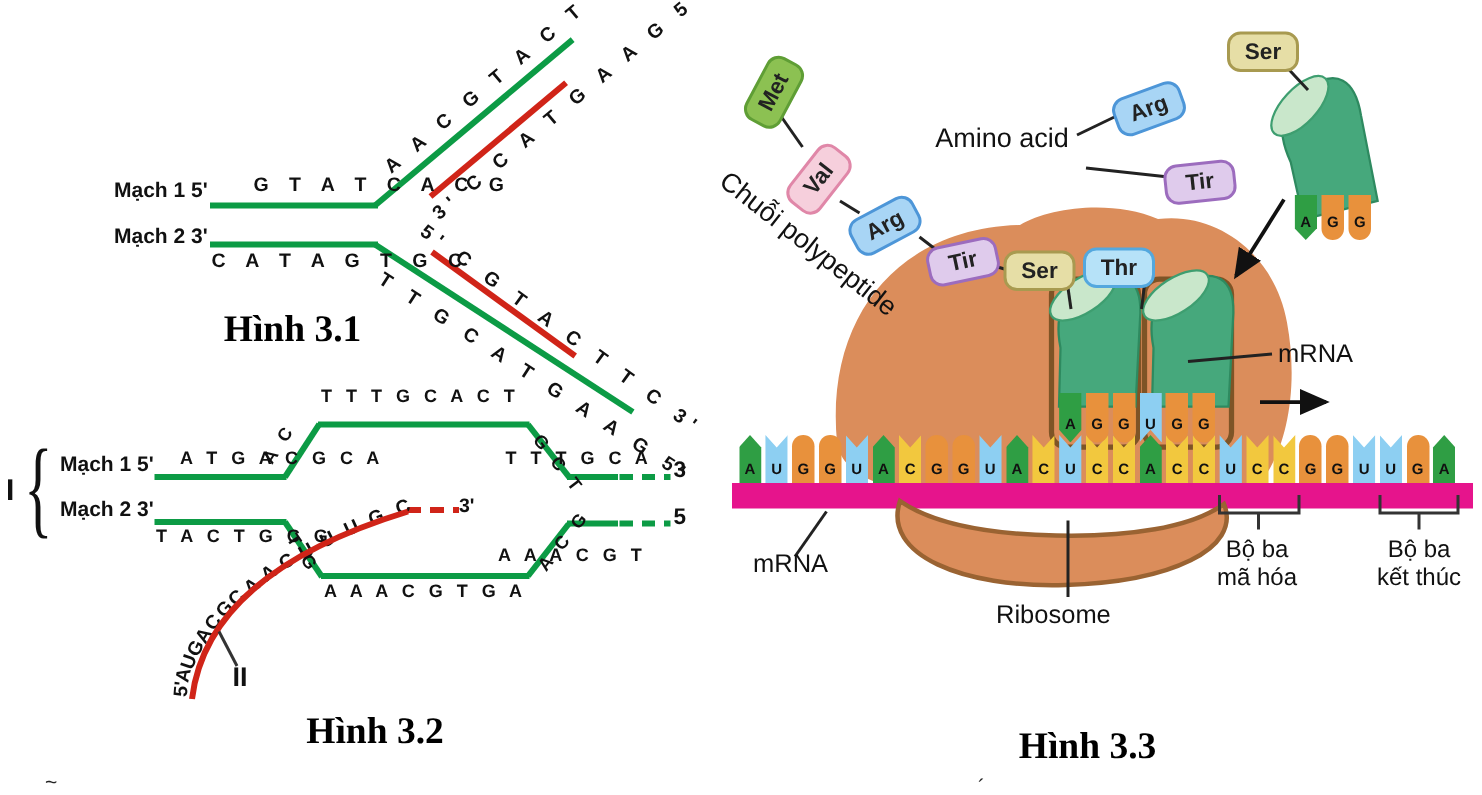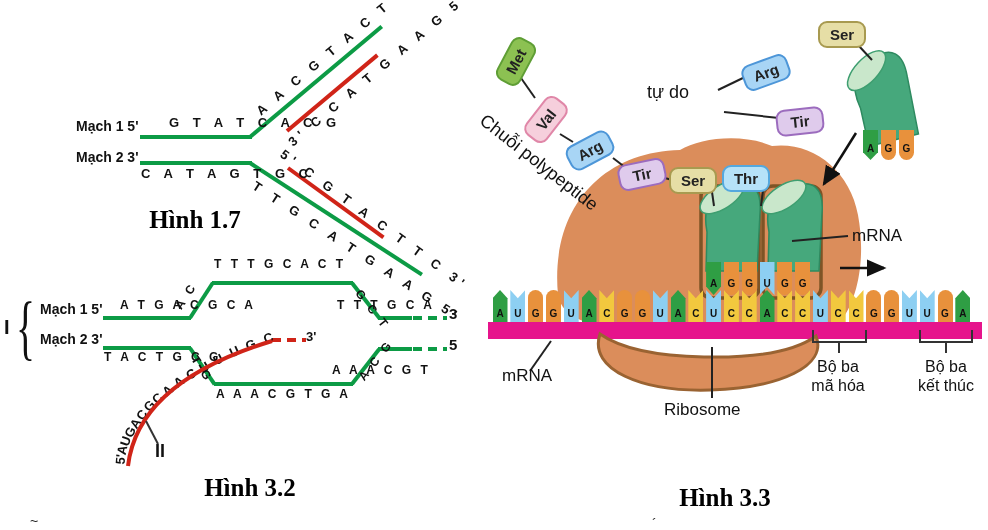--- a/index.html
+++ b/index.html
@@ -69,21 +69,21 @@
     <div class="gline" style="left:250px;top:161px;width:205px;transform:rotate(33deg);"></div>
     <div class="rline" style="left:288px;top:166px;width:118px;transform:rotate(36deg);"></div>
 
     <div class="seq" style="left:141px;top:116px;margin-left:28px;">G T A T C A C G</div>
     <div class="seq" style="left:141px;top:167px;">C A T A G T G C</div>
     <div class="seq" style="left:258px;top:106px;transform:rotate(-40deg);">A A C G T A C T T C 3'</div>
     <div class="seq" style="left:290px;top:137px;transform:rotate(-40deg);">3' C C A T G A A G 5'</div>
     <div class="seq" style="left:282px;top:146px;transform:rotate(36deg);">5' C G T A C T T C 3'</div>
     <div class="seq" style="left:254px;top:178px;transform:rotate(33deg);">T T G C A T G A A G 5'</div>
 
-    <div class="cap" style="left:130px;top:206px;width:130px;">Hình 1.7</div>
+    <div class="cap" style="left:130px;top:206px;width:130px;">Hình 3.1</div>
   </div>
 
   <div>
     <div class="lbl" style="left:4px;top:316px;font-size:20px;">I</div>
     <div class="brace" style="left:16px;top:290px;">{</div>
     <div class="lbl" style="left:40px;top:302px;">Mạch 1 5'</div>
     <div class="lbl" style="left:40px;top:332px;">Mạch 2 3'</div>
 
     <div class="gline" style="left:103px;top:316px;width:88px;"></div>
     <div class="gline" style="left:190px;top:316px;width:42px;transform:rotate(-57deg);"></div>
@@ -137,21 +137,21 @@
 
     <div class="cap" style="left:185px;top:474px;width:130px;">Hình 3.2</div>
   </div>
 
   <div>
     <div id="mrna-bar"></div>
 
     <div class="lbl33" style="left:482px;top:108px;font-size:18px;transform:rotate(38deg);transform-origin:left center;">Chuỗi polypeptide</div>
 
     <div class="lblblock" style="left:612px;top:82px;width:112px;font-size:18px;">
-      <div>tự do</div>
+      <div>Amino acid</div>
     </div>
 
     <div class="lbl33" style="left:852px;top:226px;">mRNA</div>
     <div class="lbl33" style="left:502px;top:366px;">mRNA</div>
     <div class="lbl33" style="left:664px;top:400px;">Ribosome</div>
 
     <div class="lblblock" style="left:803px;top:357px;width:70px;">
       <div>Bộ ba</div>
       <div>mã hóa</div>
     </div>

